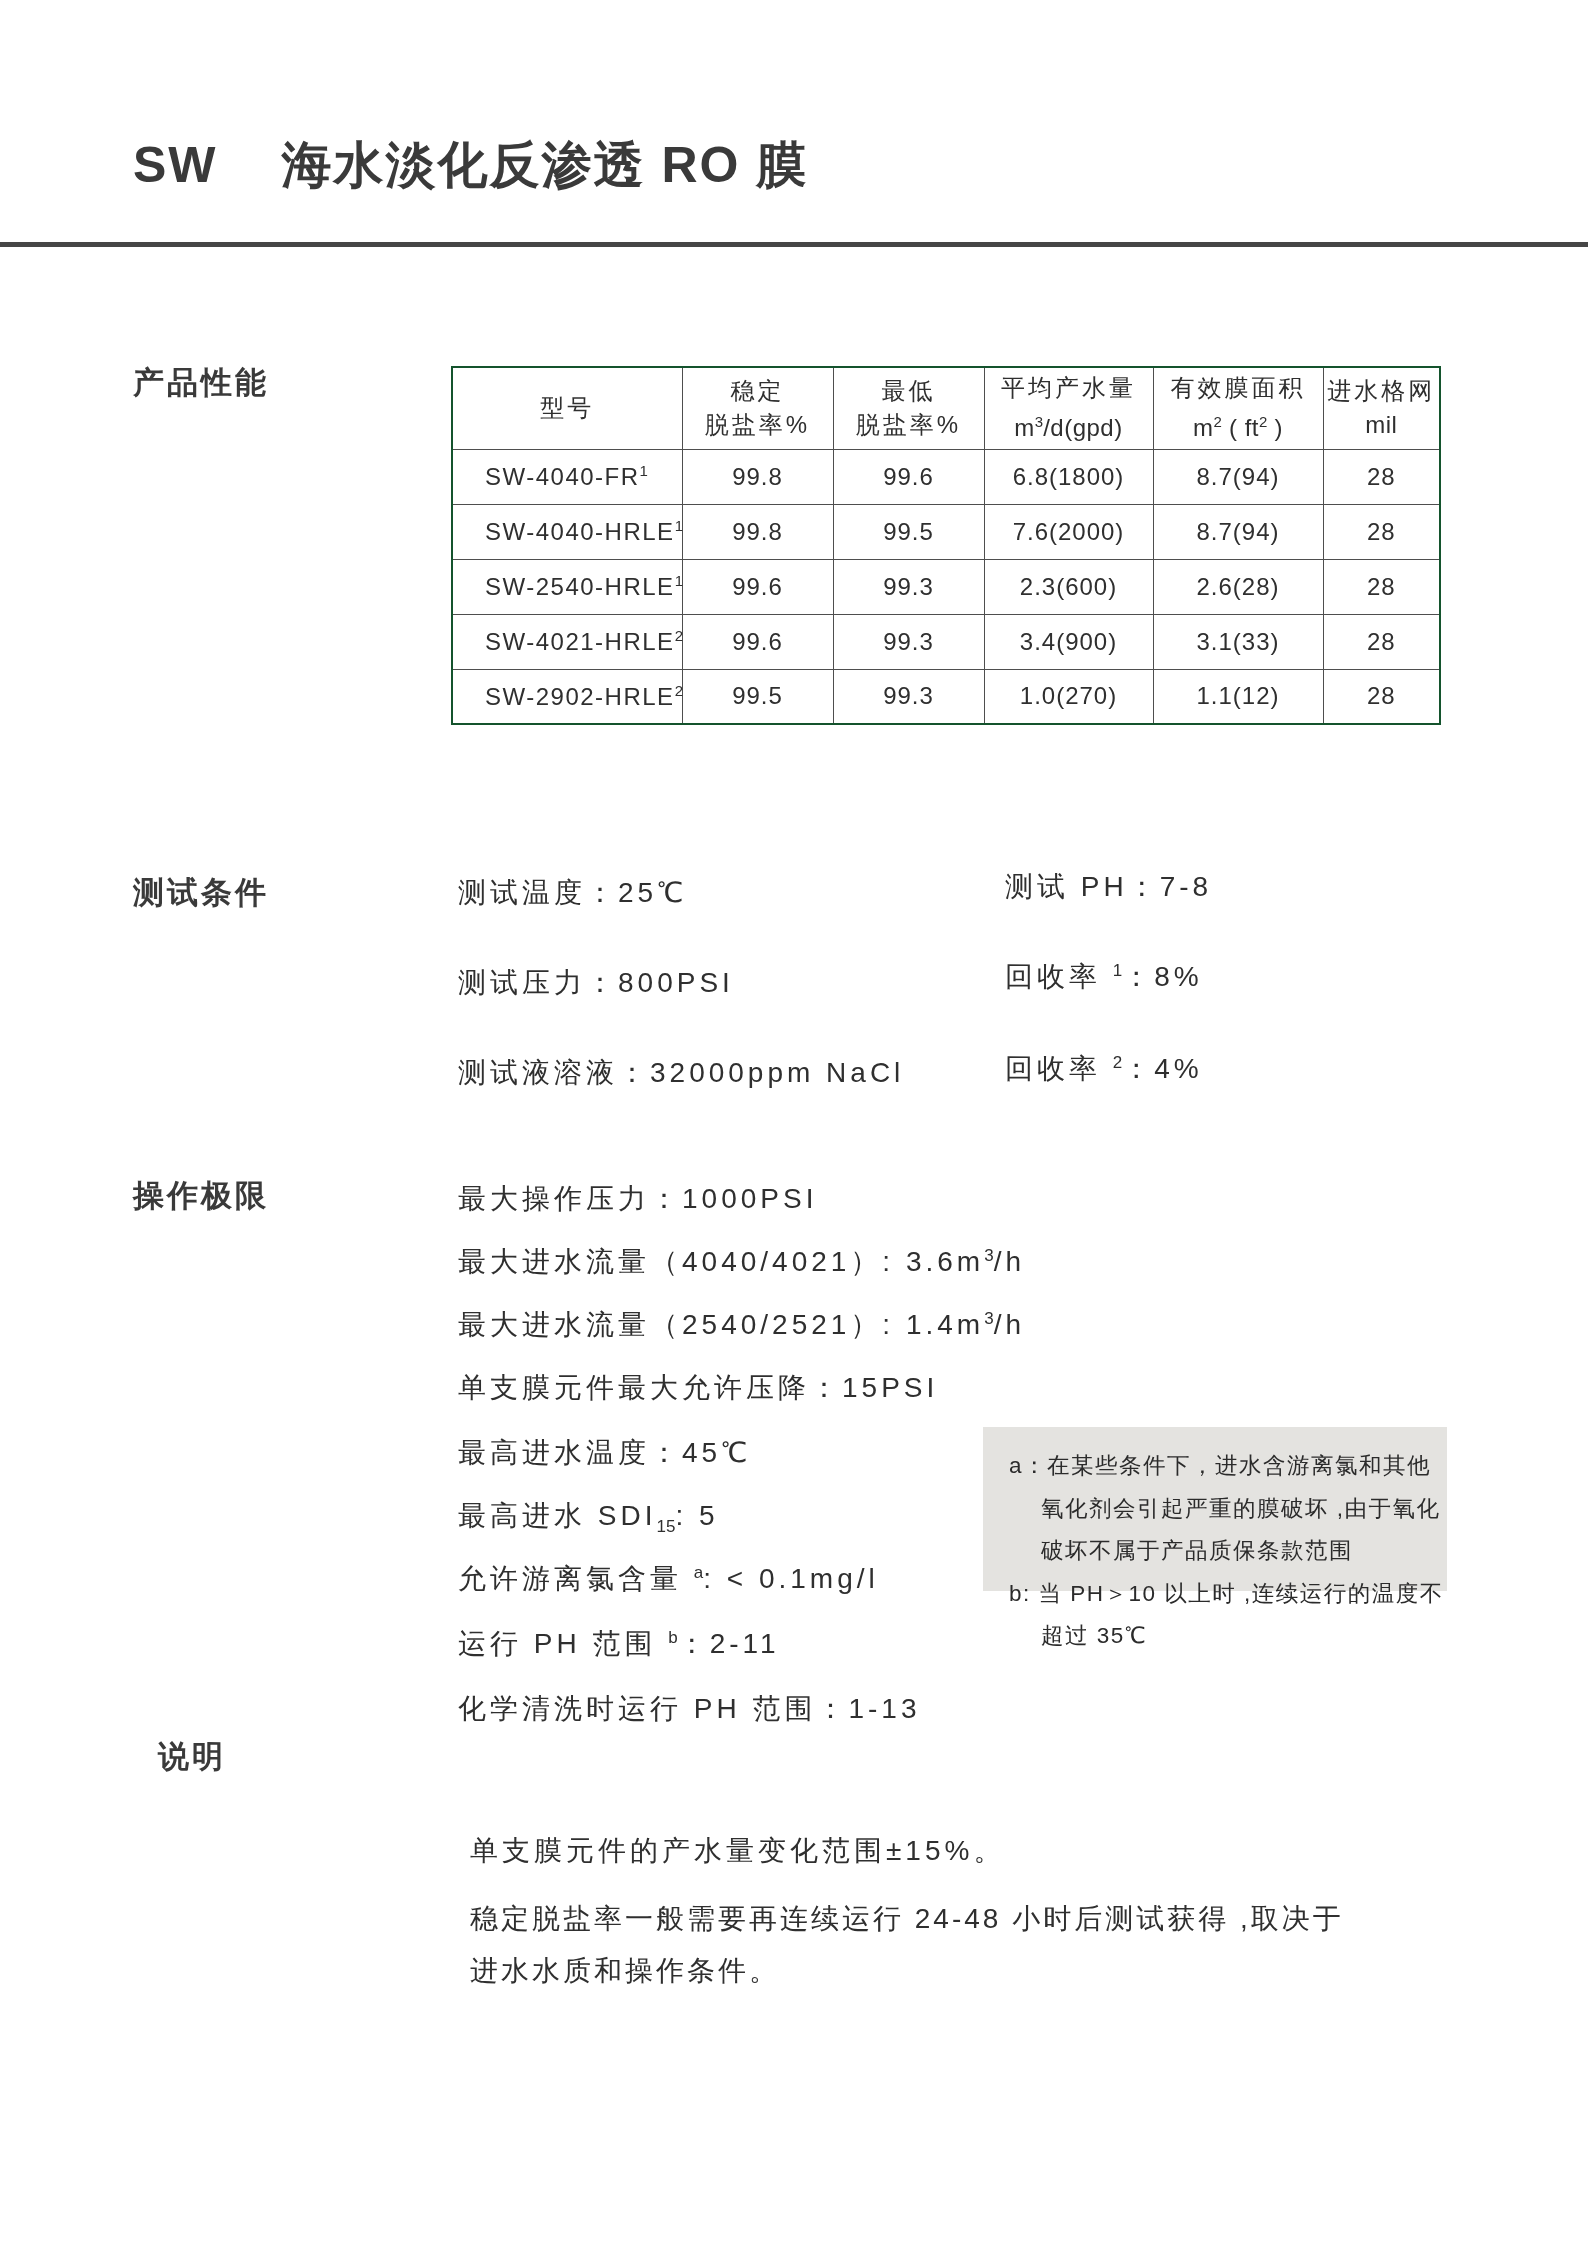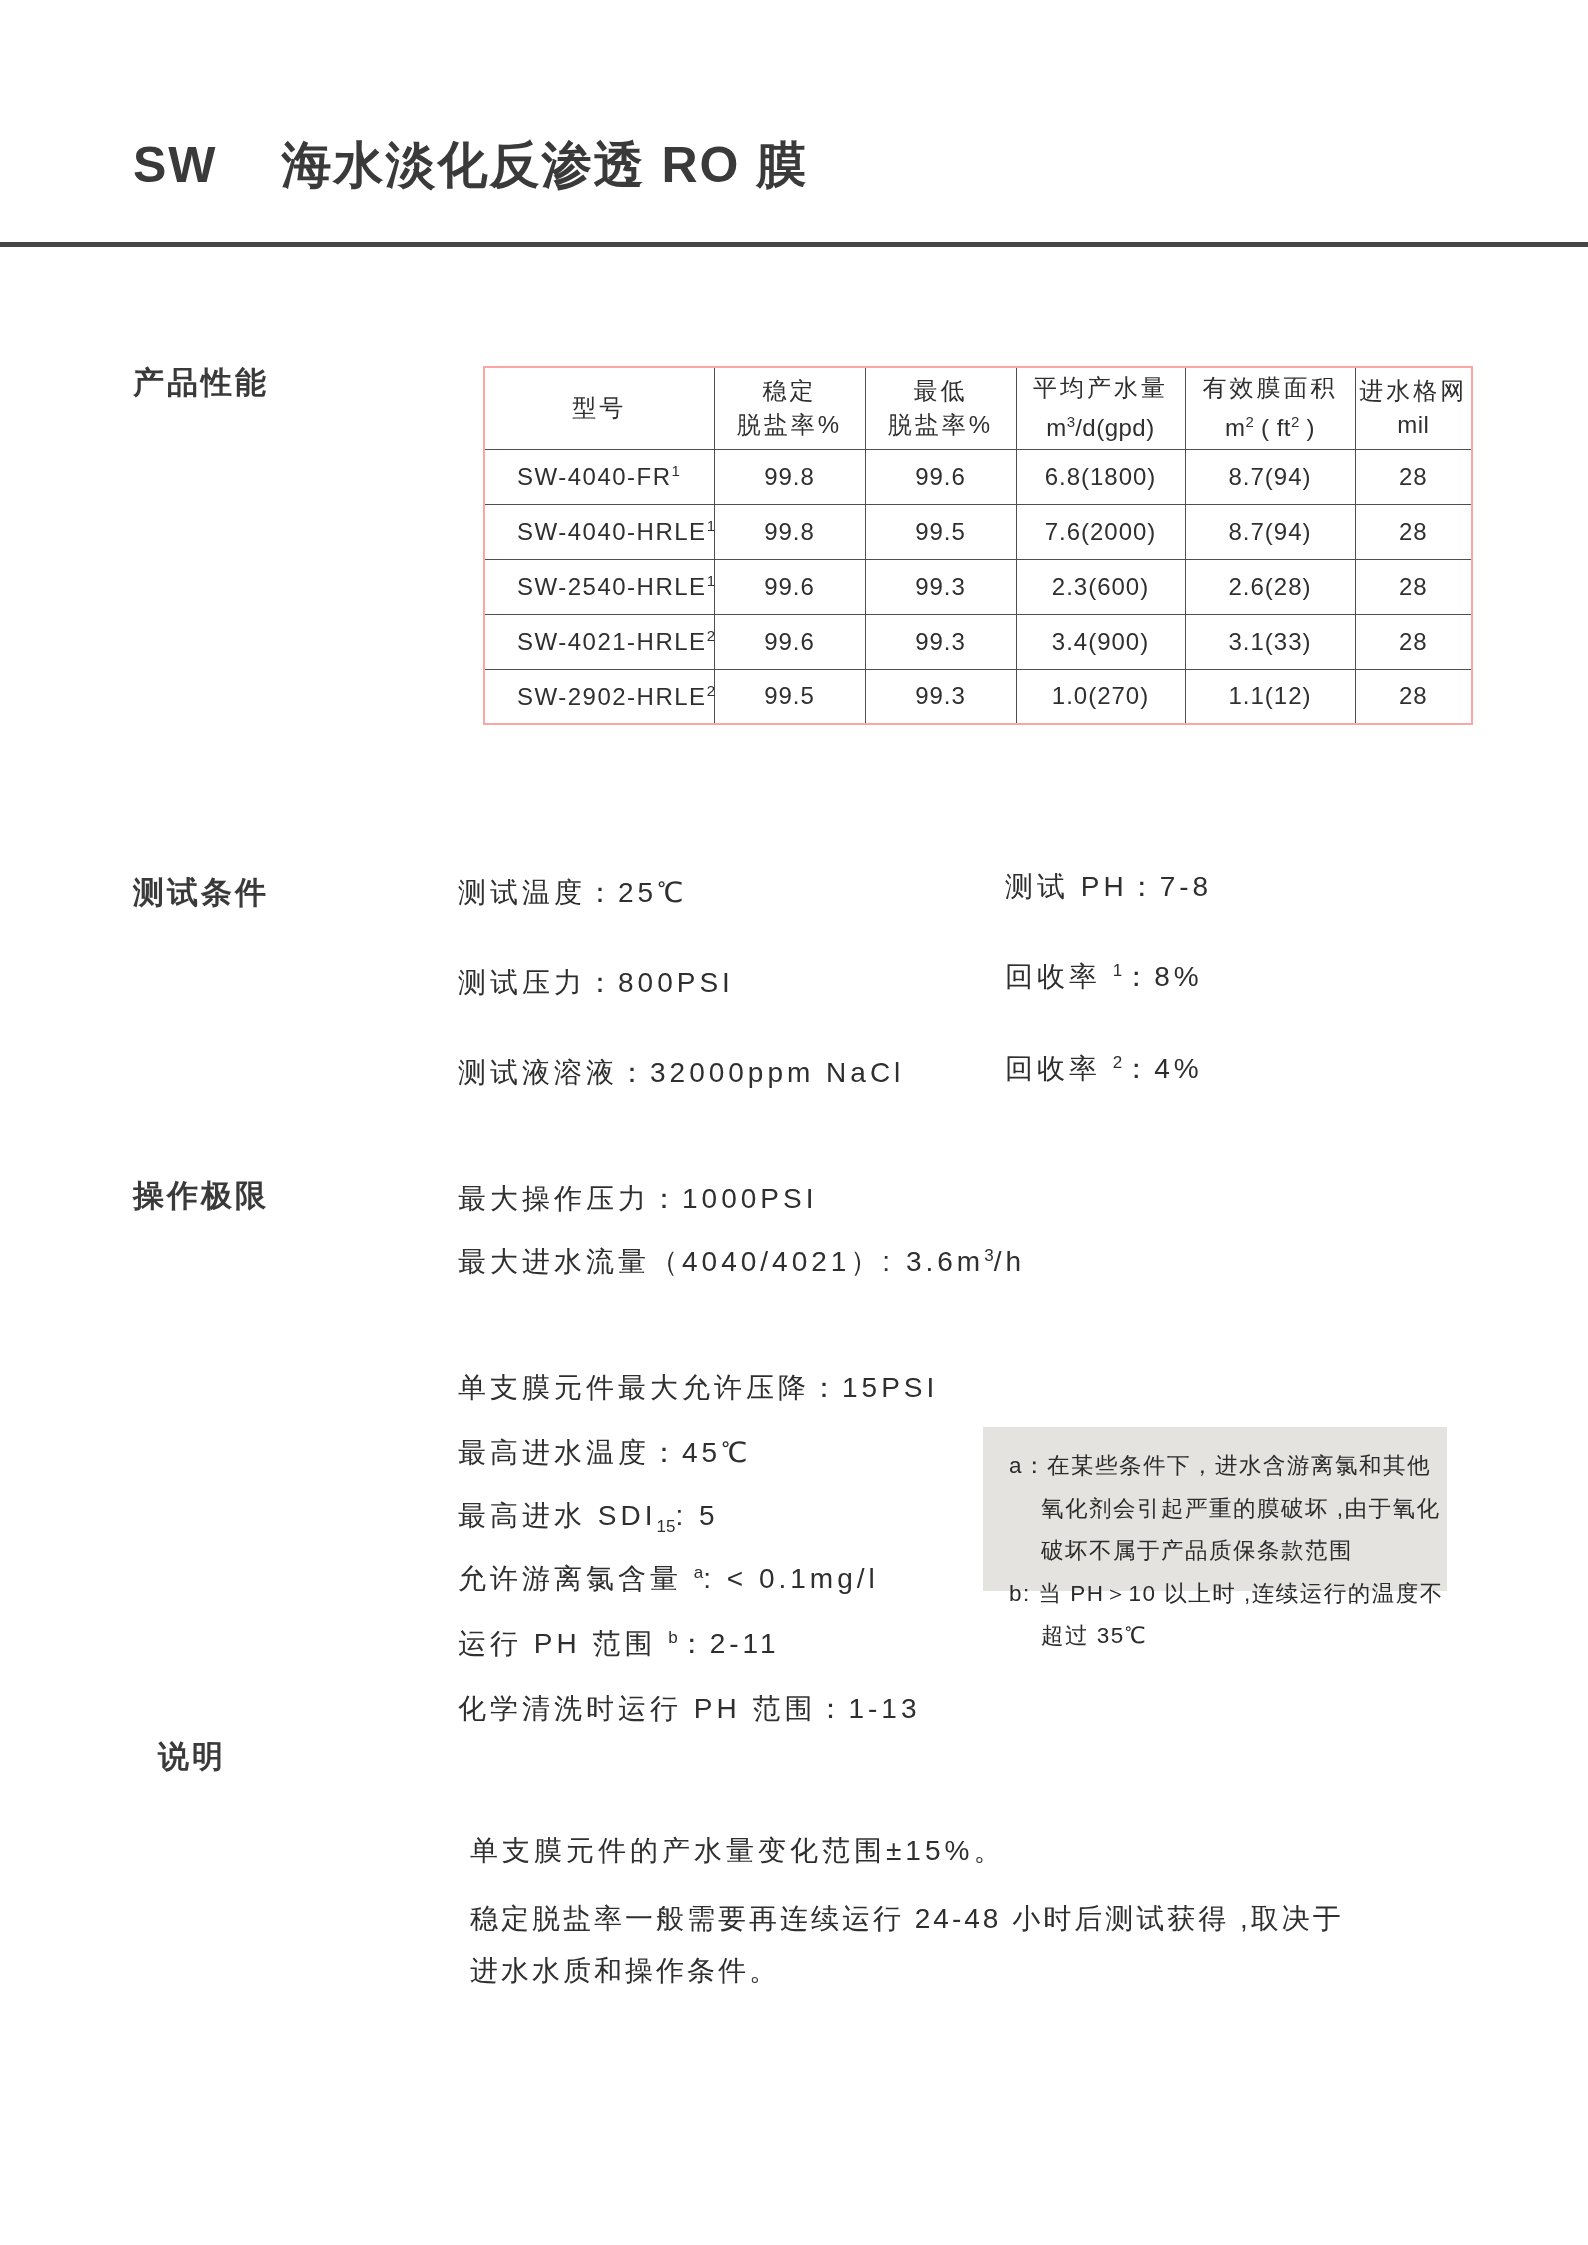--- a/index.html
+++ b/index.html
@@ -41,22 +41,21 @@
     white-space: nowrap;
   }
 
   
   .spec-table {
     position: absolute;
     left: 451px; top: 366px;
     width: 988px;
     border-collapse: collapse;
     table-layout: fixed;
-    border: 2px solid #fca5a5;
-    margin-left: 32px;
+    border: 2px solid #14532d;
   }
   .spec-table th, .spec-table td {
     border: 1px solid #4e4e4e;
     text-align: center;
     vertical-align: middle;
     font-weight: normal;
     font-size: 24px;
     color: #2f2f2f;
     white-space: nowrap;
   }
@@ -189,20 +188,21 @@
   <div class="line" style="left:458px; top:1054px;">测试液溶液：32000ppm NaCl</div>
 
   <div class="line" style="left:1005px; top:868px;"><span>测试 PH：7-8</span></div>
   <div class="line" style="left:1005px; top:958px;"><span>回收率 </span><sup>1</sup><span>：8%</span></div>
   <div class="line" style="left:1005px; top:1050px;"><span>回收率 </span><sup>2</sup><span>：4%</span></div>
 
   <div class="abs sec-label" style="left:133px; top:1175px;">操作极限</div>
 
   <div class="line" style="left:458px; top:1180px;"><span>最大操作压力：1000PSI</span></div>
   <div class="line" style="left:458px; top:1243px;"><span>最大进水流量（4040/4021）: 3.6m</span><sup>3</sup><span>/h</span></div>
+  <div class="line" style="left:458px; top:1306px;"><span>最大进水流量（2540/2521）: 1.4m</span><sup>3</sup><span>/h</span></div>
   <div class="line" style="left:458px; top:1369px;"><span>单支膜元件最大允许压降：15PSI</span></div>
   <div class="line" style="left:458px; top:1434px;"><span>最高进水温度：45℃</span></div>
   <div class="line" style="left:458px; top:1497px;"><span>最高进水 SDI</span><sub>15</sub><span>: 5</span></div>
   <div class="line" style="left:458px; top:1560px;"><span>允许游离氯含量 </span><sup>a</sup><span>: &lt; 0.1mg/l</span></div>
   <div class="line" style="left:458px; top:1625px;"><span>运行 PH 范围 </span><sup>b</sup><span>：2-11</span></div>
   <div class="line" style="left:458px; top:1690px;"><span>化学清洗时运行 PH 范围：1-13</span></div>
 
   <div class="notes-box">
     <div class="note-line">a：在某些条件下，进水含游离氯和其他</div>
     <div class="note-line note-indent">氧化剂会引起严重的膜破坏 ,由于氧化</div>

